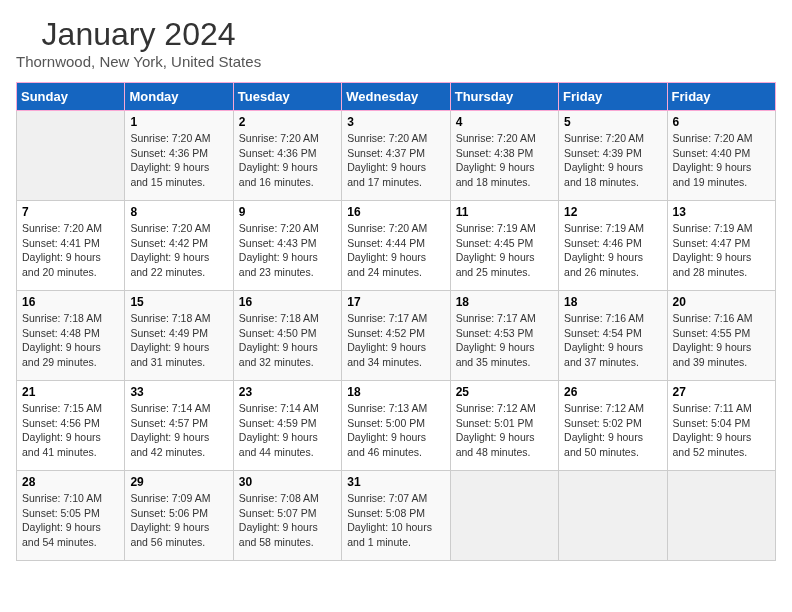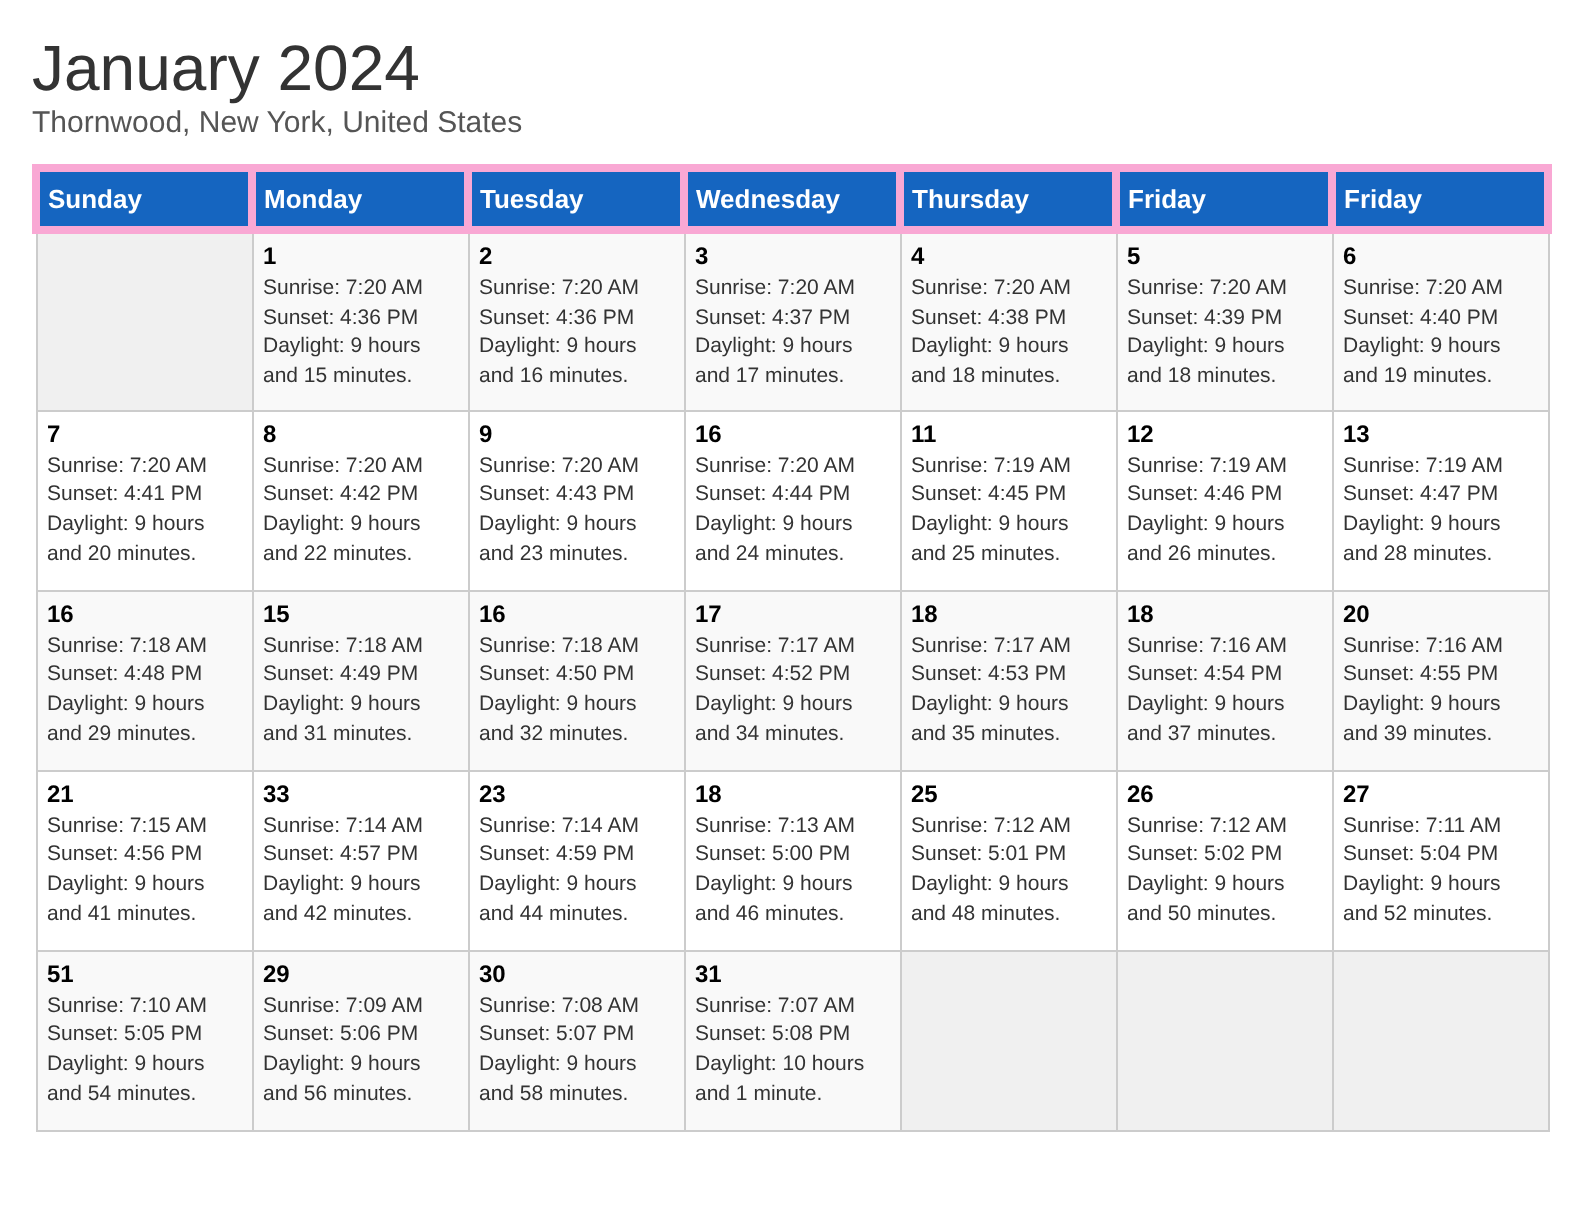--- a/index.html
+++ b/index.html
@@ -26,21 +26,21 @@
       font-weight: bold;
       line-height: 1.1;
     }
     .logo-general { color: #333; }
     .logo-blue { color: #1565c0; }
     .logo-icon {
       width: 32px;
       height: 32px;
     }
     .title-area {
-      text-align: left;
+      text-align: center;
     }
     .month-title {
       font-size: 32px;
       font-weight: normal;
       color: #333;
     }
     .location {
       font-size: 15px;
       color: #555;
     }
@@ -49,21 +49,21 @@
       border-collapse: collapse;
       font-size: 11px;
     }
     thead tr th {
       background: #1565c0;
       color: #fff;
       padding: 6px 4px;
       text-align: left;
       font-size: 13px;
       font-weight: bold;
-      border: 4px solid #f9a8d4;
+      border: 1px solid #f9a8d4;
       margin-left: 44px;
     }
     tbody tr td {
       border: 1px solid #ccc;
       vertical-align: top;
       padding: 4px 5px;
       width: calc(100% / 7);
       min-height: 80px;
       height: 90px;
     }
@@ -223,21 +223,21 @@
           <span class="day-num">26</span>
           <div class="day-detail">Sunrise: 7:12 AM<br>Sunset: 5:02 PM<br>Daylight: 9 hours and 50 minutes.</div>
         </td>
         <td>
           <span class="day-num">27</span>
           <div class="day-detail">Sunrise: 7:11 AM<br>Sunset: 5:04 PM<br>Daylight: 9 hours and 52 minutes.</div>
         </td>
       </tr>
       <tr>
         <td>
-          <span class="day-num">51</span>
+          <span class="day-num">28</span>
           <div class="day-detail">Sunrise: 7:10 AM<br>Sunset: 5:05 PM<br>Daylight: 9 hours and 54 minutes.</div>
         </td>
         <td>
           <span class="day-num">29</span>
           <div class="day-detail">Sunrise: 7:09 AM<br>Sunset: 5:06 PM<br>Daylight: 9 hours and 56 minutes.</div>
         </td>
         <td>
           <span class="day-num">30</span>
           <div class="day-detail">Sunrise: 7:08 AM<br>Sunset: 5:07 PM<br>Daylight: 9 hours and 58 minutes.</div>
         </td>

